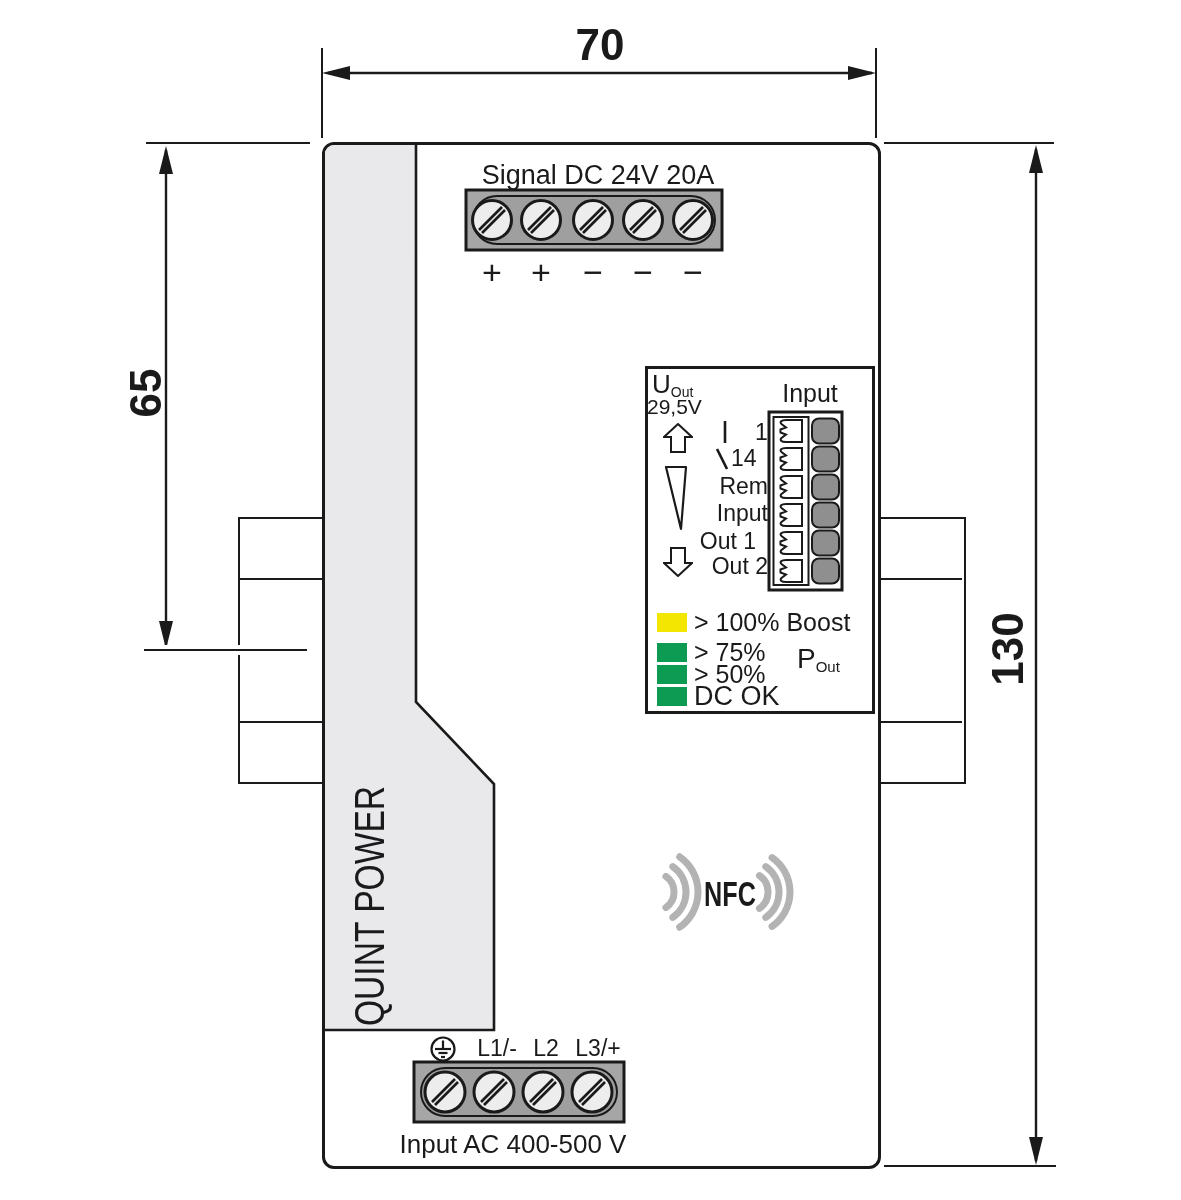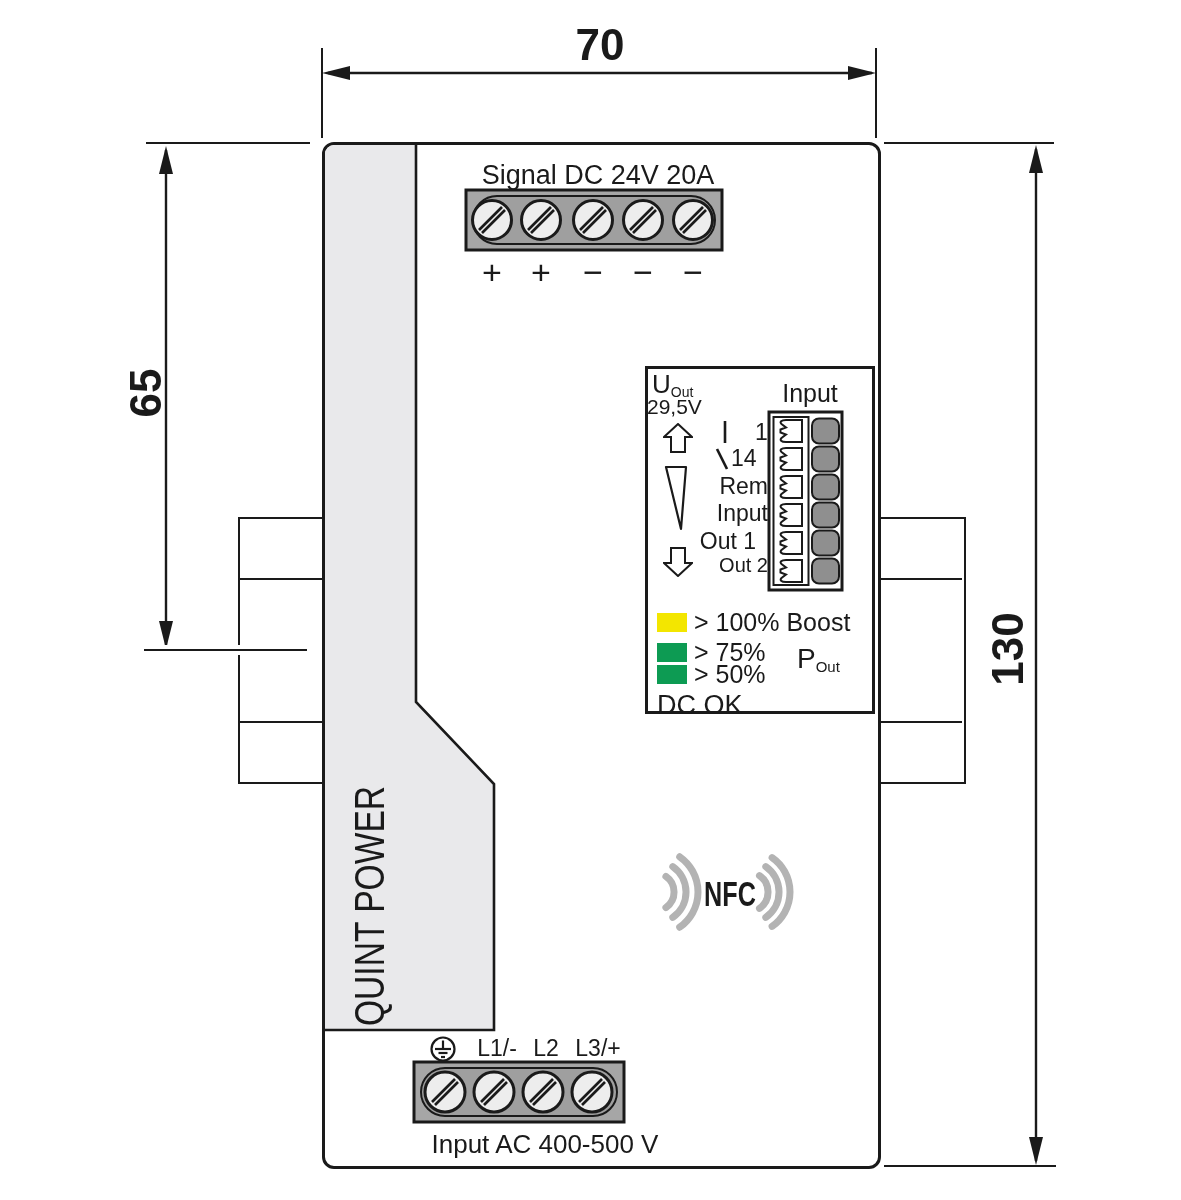--- a/index.html
+++ b/index.html
@@ -120,21 +120,21 @@
 
   <svg class="abs" style="left:714px;top:419px;" width="22" height="52" viewBox="0 0 22 52">
     <line x1="11" y1="2" x2="11" y2="24" stroke="#1a1a1a" stroke-width="2.6"></line>
     <line x1="3" y1="30" x2="13" y2="50" stroke="#1a1a1a" stroke-width="2.6"></line>
   </svg>
   <div class="t" style="left:731px;top:421px;font-size:23px;margin-left:24px;">13</div>
   <div class="t" style="left:731px;top:447px;font-size:23px;">14</div>
   <div class="t" style="left:688px;top:475px;width:80px;font-size:23px;text-align:right;">Rem</div>
   <div class="t" style="left:680px;top:502px;width:88px;font-size:23px;text-align:right;">Input</div>
   <div class="t" style="left:688px;top:530px;width:80px;font-size:23px;text-align:center;">Out 1</div>
-  <div class="t" style="left:688px;top:555px;width:80px;font-size:20px;text-align:right;">Out 2</div>
+  <div class="t" style="left:688px;top:555px;width:80px;font-size:23px;text-align:right;">Out 2</div>
 
   <svg class="abs" style="left:767px;top:410px;" width="80" height="185" viewBox="0 0 80 185">
     <defs>
       <path id="clip" d="M26 1 L10 1 C5 1 3.5 3 5.5 5 L10 8.5 L4.5 10.5 L4.5 13.5 L10 15.5 L5.5 19 C3.5 21 5 23 10 23 L26 23 Z"></path>
     </defs>
     <rect x="2" y="2" width="73" height="178" fill="#fff" stroke="#1a1a1a" stroke-width="3"></rect>
     <rect x="6.5" y="7" width="35" height="168" fill="none" stroke="#1a1a1a" stroke-width="2"></rect>
     <g fill="#fff" stroke="#1a1a1a" stroke-width="2">
       <use href="#clip" x="9" y="9"></use>
       <use href="#clip" x="9" y="37"></use>
@@ -164,21 +164,21 @@
         <rect x="0" y="0" width="30" height="19" fill="#0D9B53"></rect>
       </svg>
     <span class="lbl">&gt; 75%</span>
   </div>
   <div class="ledrow" style="left:657px;top:663px;">
     <svg width="30" height="19">
         <rect x="0" y="0" width="30" height="19" fill="#0D9B53"></rect>
       </svg>
     <span class="lbl">&gt; 50%</span>
   </div>
-  <div class="ledrow" style="left:657px;top:685px;flex-direction:column;">
+  <div class="ledrow" style="left:657px;top:685px;">
     <svg width="30" height="19">
         <rect x="0" y="0" width="30" height="19" fill="#0D9B53"></rect>
       </svg>
     <span class="lbl" style="font-size:27px;">DC OK</span>
   </div>
   <div class="t" style="left:797px;top:645px;font-size:28px;"><span>P</span><sub class="sb" style="font-size:15px;">Out</sub></div>
 
   <svg class="abs" style="left:630px;top:850px;" width="180" height="90" viewBox="0 0 180 90">
     <g fill="none" stroke-width="7" stroke-linecap="round" stroke="#B3B3B3">
       <path d="M35.9 26.4 A19 19 0 0 1 35.9 57.6"></path>
@@ -216,15 +216,15 @@
         <line x1="23" y1="45" x2="46" y2="22"></line>
       <line x1="69" y1="42" x2="92" y2="19"></line>
         <line x1="72" y1="45" x2="95" y2="22"></line>
       <line x1="118" y1="42" x2="141" y2="19"></line>
         <line x1="121" y1="45" x2="144" y2="22"></line>
       <line x1="167" y1="42" x2="190" y2="19"></line>
         <line x1="170" y1="45" x2="193" y2="22"></line>
     </g>
   </svg>
 
-  <div class="t ctr" style="left:393px;top:1130px;width:240px;height:28px;font-size:26px;margin-left:32px;">Input AC 400-500 V</div>
+  <div class="t ctr" style="left:393px;top:1130px;width:240px;height:28px;font-size:26px;">Input AC 400-500 V</div>
 
 </div>
 
 </body></html>

